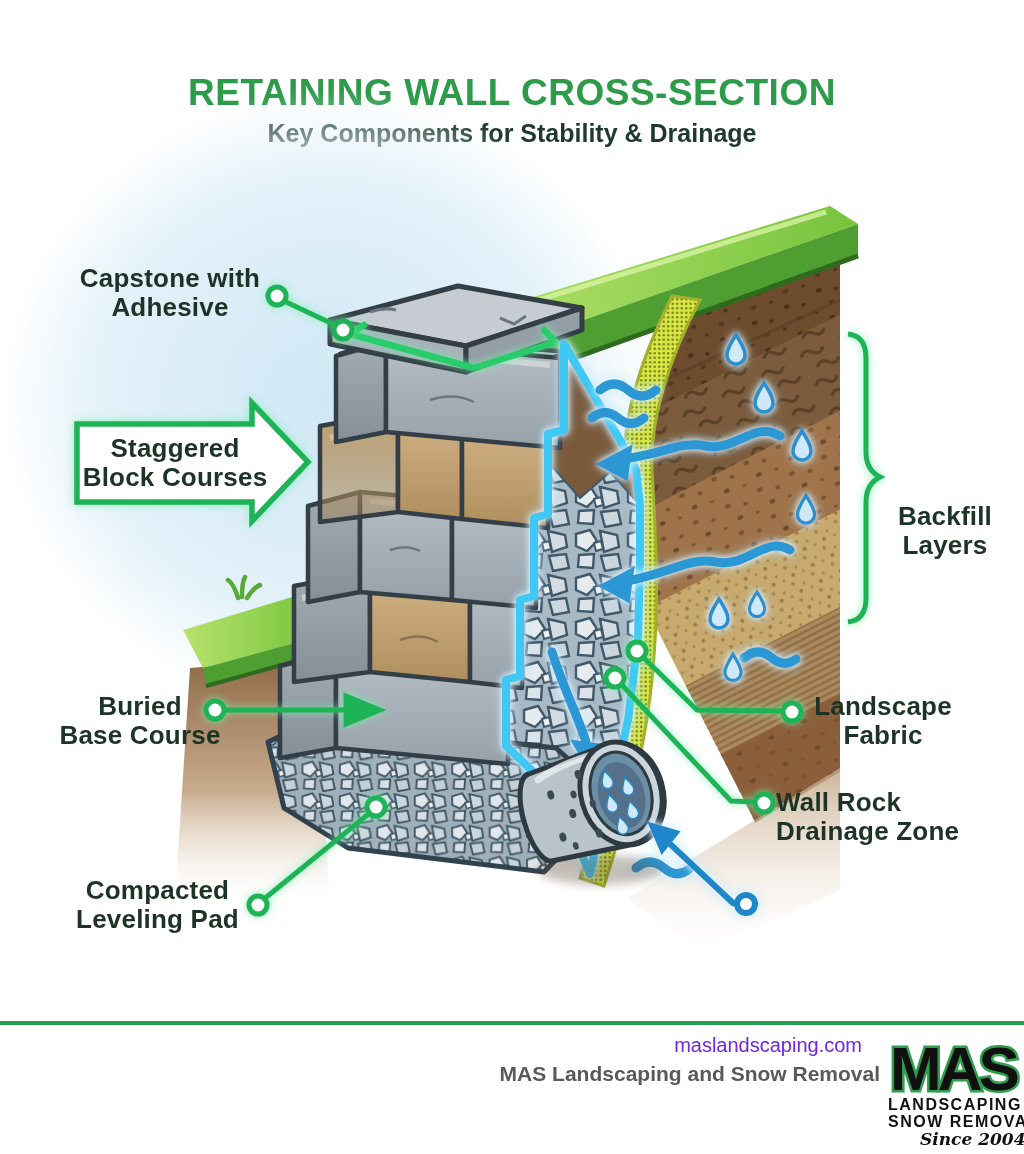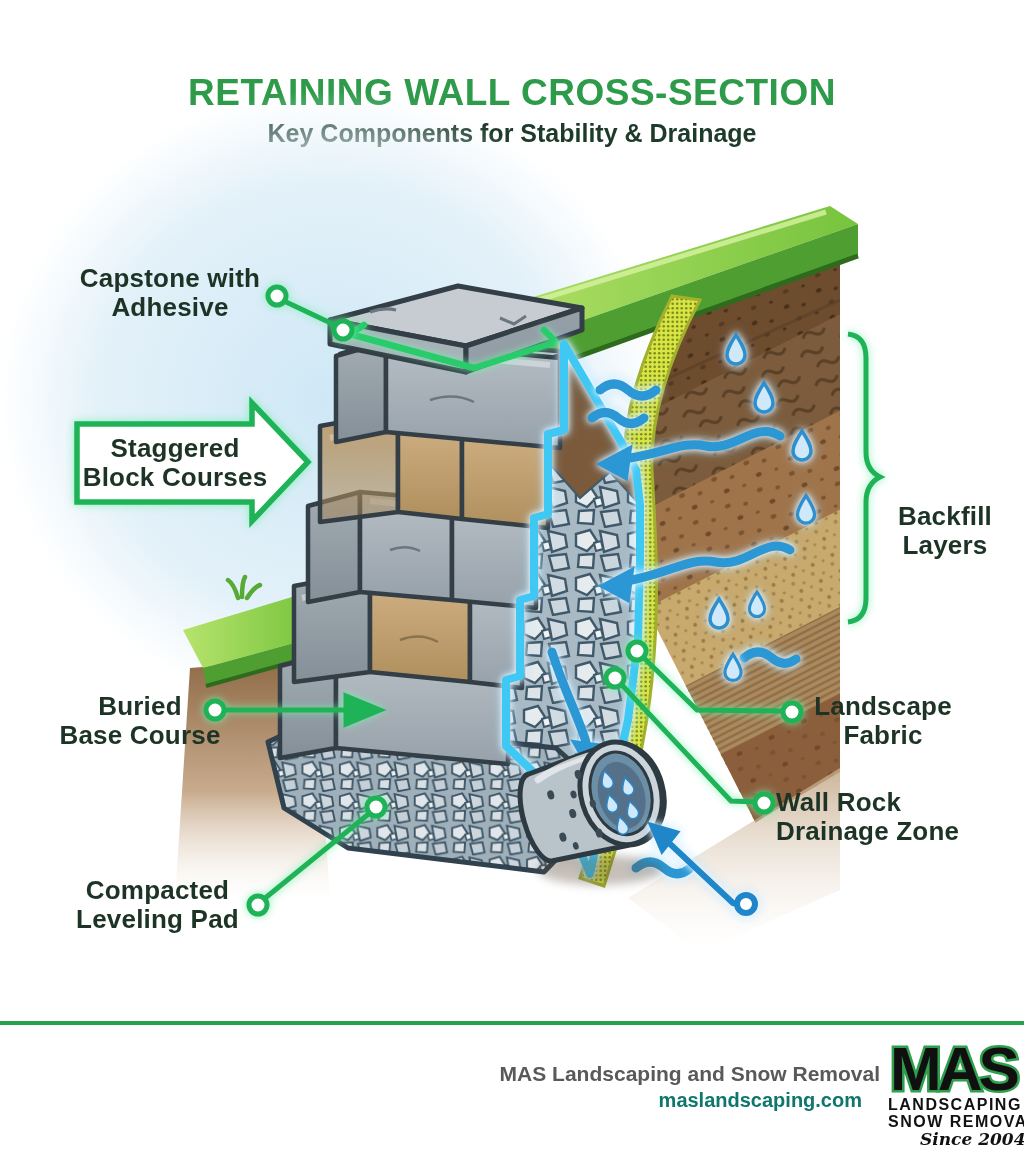--- a/index.html
+++ b/index.html
@@ -10,21 +10,21 @@
   .subtitle{position:absolute;top:119px;left:0;width:1024px;text-align:center;
          font-size:25px;font-weight:600;color:#1d3a2a;}
   .lbl{position:absolute;font-size:26px;font-weight:600;line-height:1.13;
        color:#1c3325;text-align:center;white-space:pre-line;letter-spacing:.2px;}
   .lbl.left-align{text-align:left;margin-top:12px;}
   svg{position:absolute;left:0;top:0;}
   .gglow{filter:drop-shadow(0 0 4px rgba(120,240,175,.85));}
   .bglow{filter:drop-shadow(0 0 3px rgba(255,255,255,.95)) drop-shadow(0 0 5px rgba(160,220,255,.7));}
   .footer-line{position:absolute;left:0;top:1021px;width:1024px;height:4px;background:#27a04c;}
   .company{position:absolute;right:144px;top:1062px;font-size:21px;font-weight:700;color:#58595b;}
-  .website{position:absolute;right:162px;top:1089px;font-size:20px;font-weight:700;color:#0f766e;}
+  .website{position:absolute;right:162px;top:1034px;font-size:20px;font-weight:400;color:#6d28d9;}
   .logo{position:absolute;left:886px;top:1038px;width:200px;height:110px;}
 </style>
 </head>
 <body>
 
 <div id="page">
 
   <div class="title">RETAINING WALL CROSS-SECTION</div>
   <div class="subtitle">Key Components for Stability &amp; Drainage</div>
 

